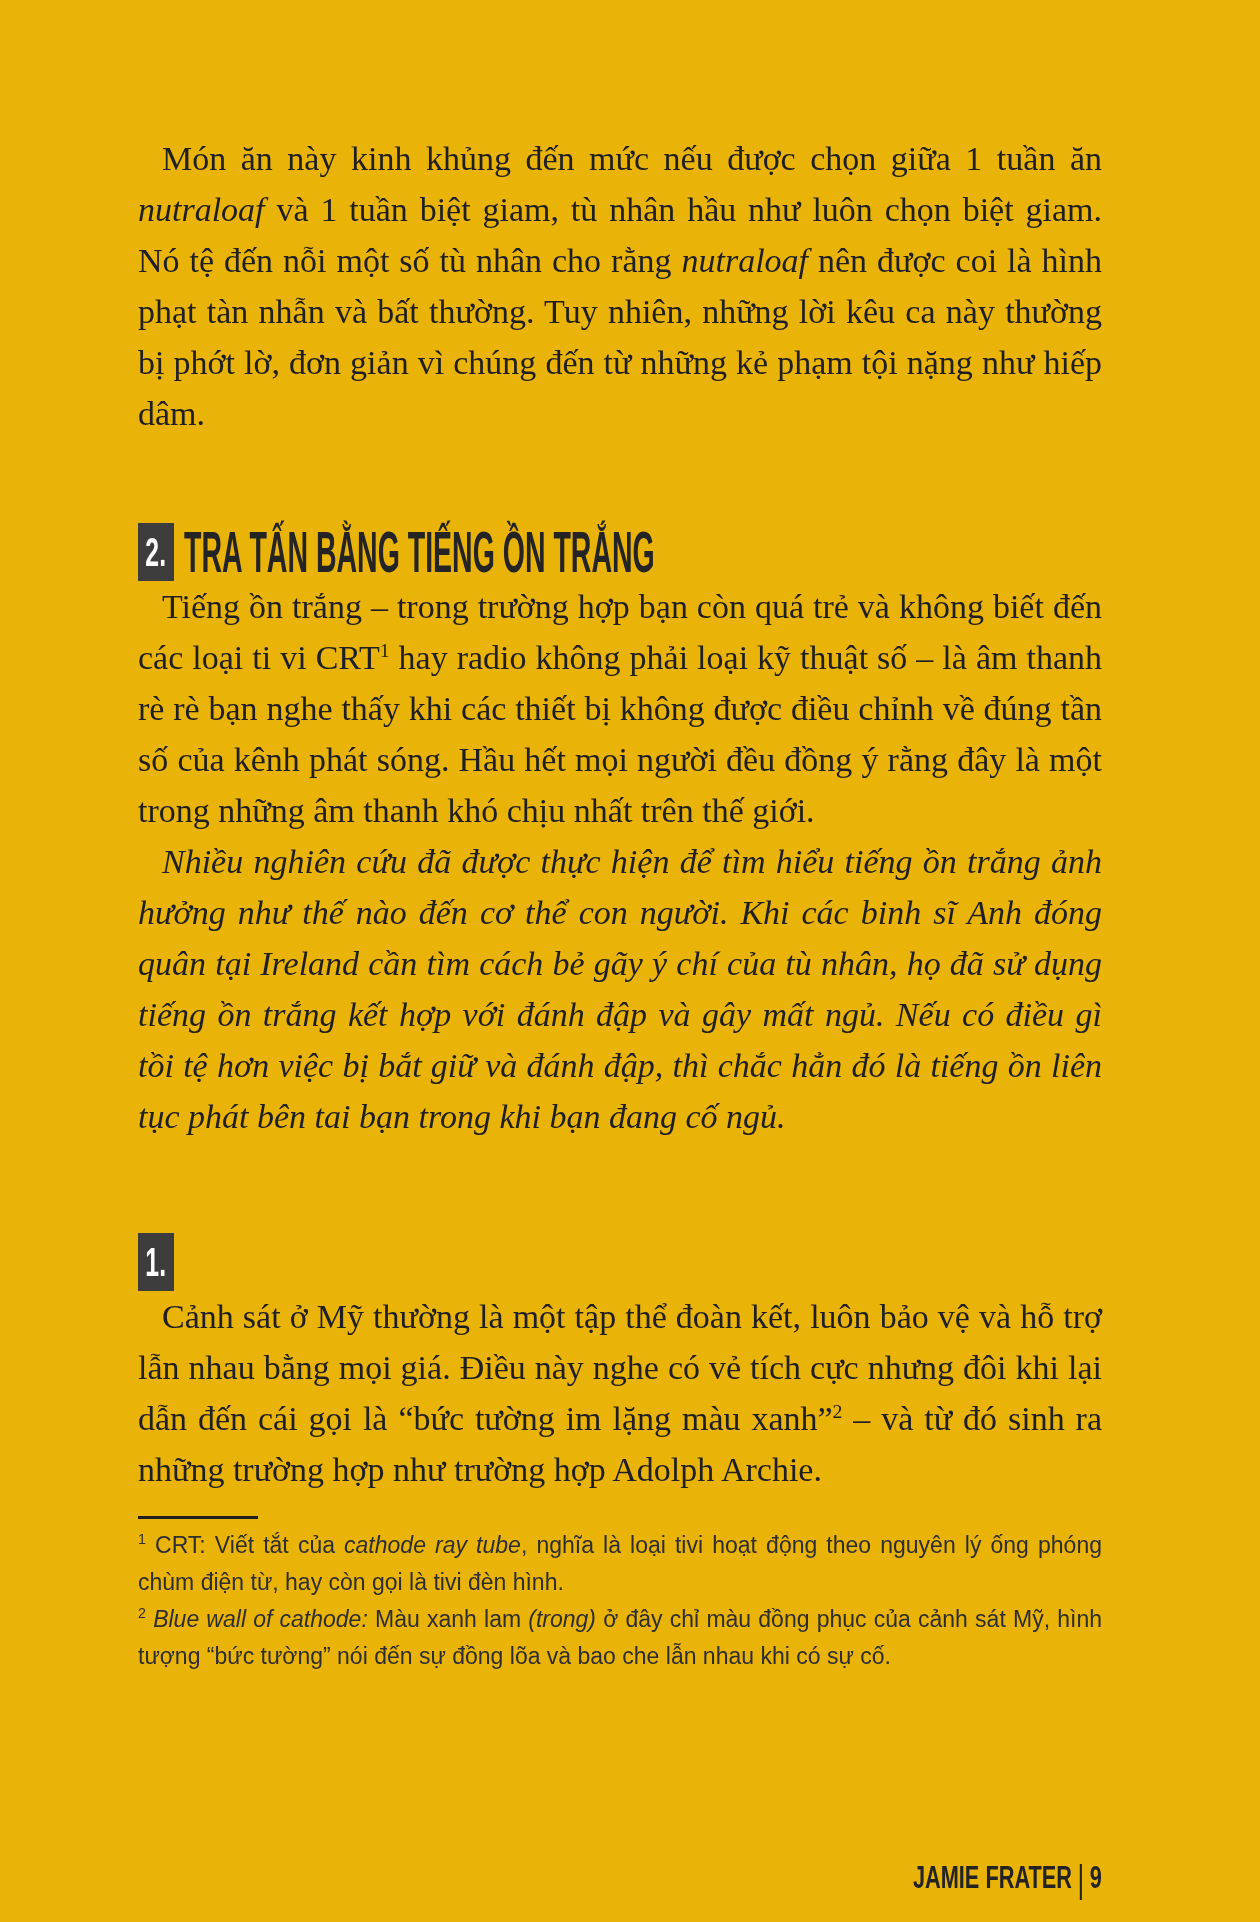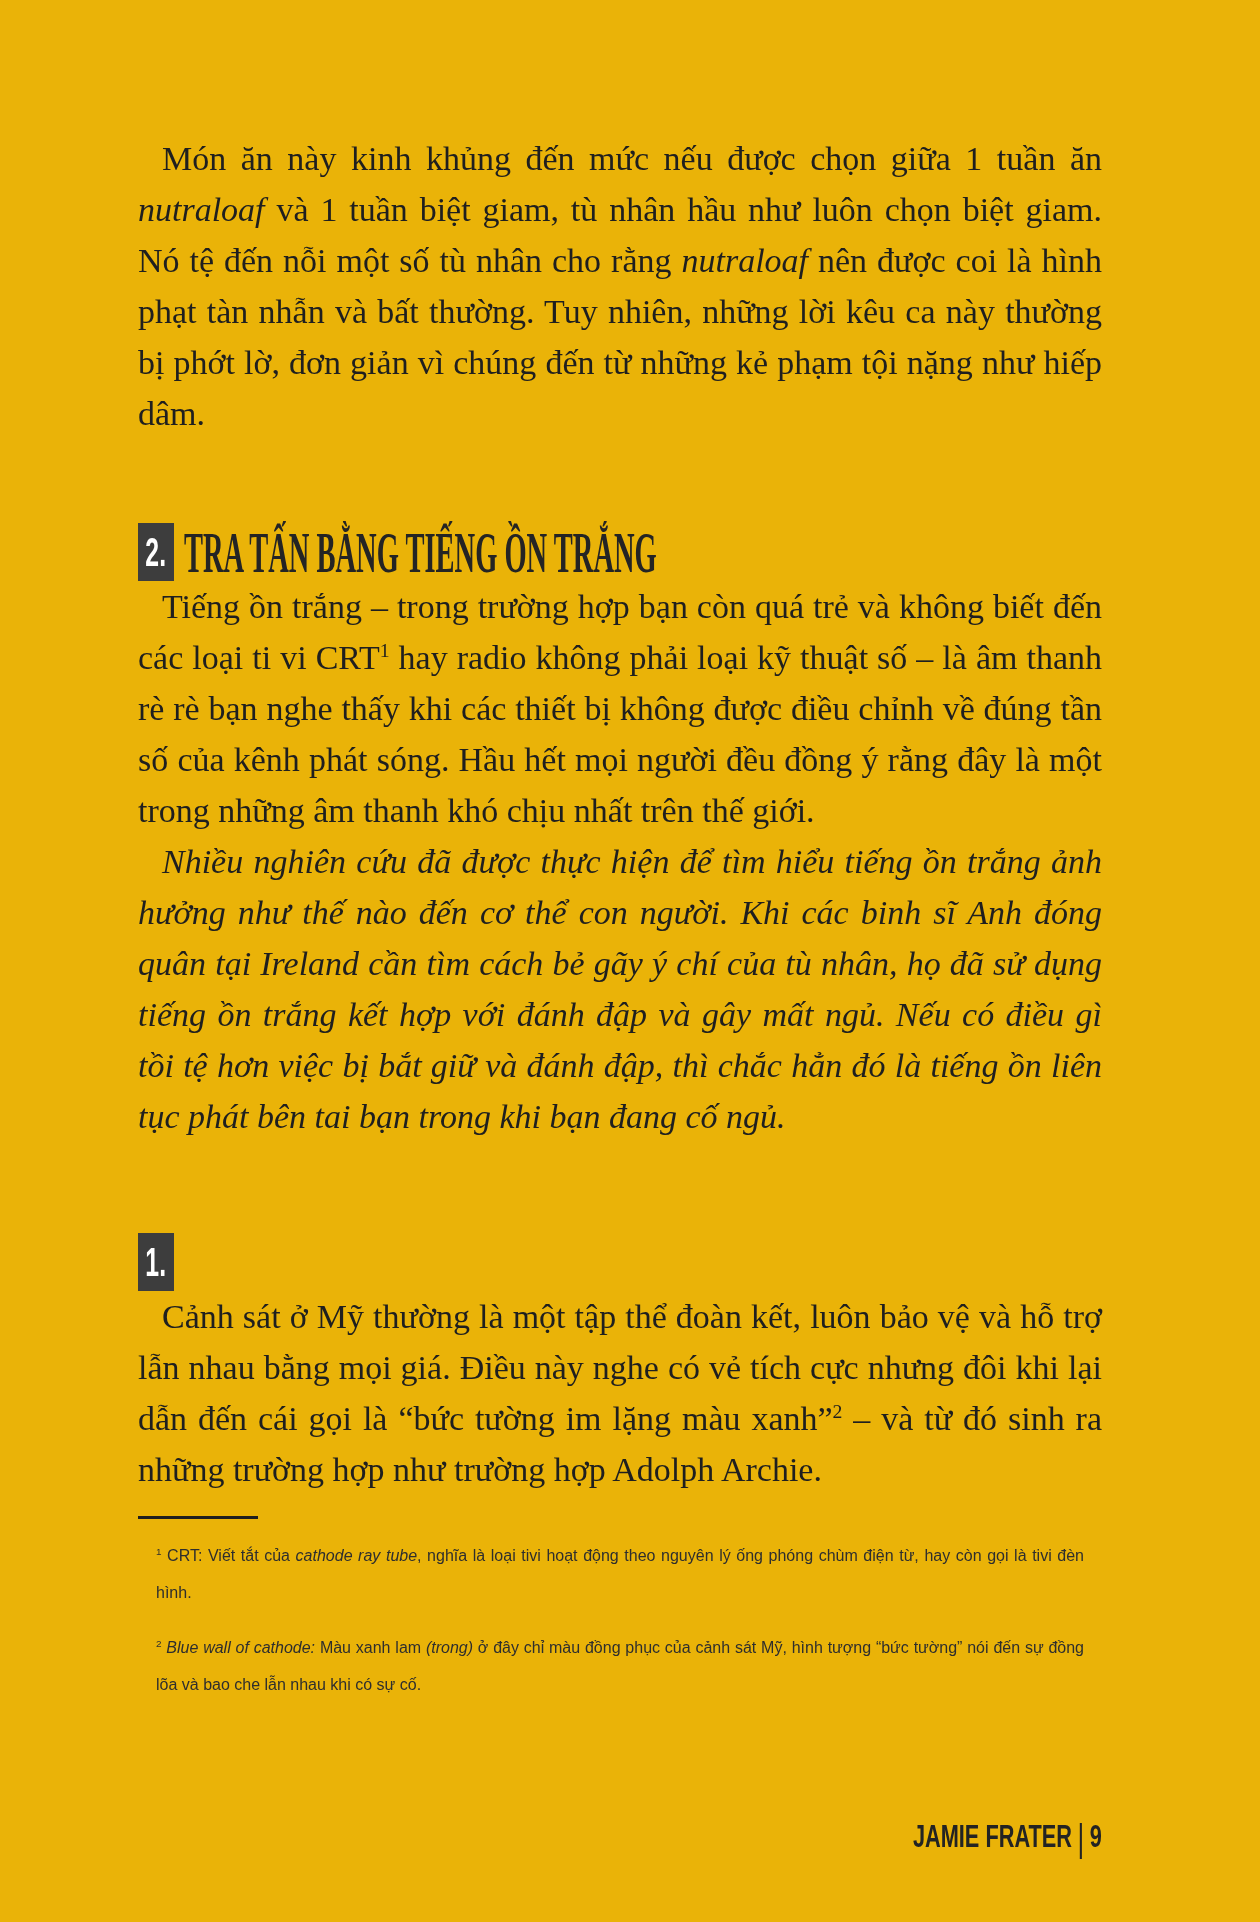--- a/index.html
+++ b/index.html
@@ -41,21 +41,21 @@
     display:inline-block;
     transform:scaleX(0.62);
     font-family:"Liberation Sans", sans-serif;
     font-weight:bold;
     font-size:40px;
     color:#ffffff;
     line-height:1;
   }
   .heading-title {
     flex:0 0 auto;
-    font-family:Liberation Serif, serif;
+    font-family:Liberation Sans, sans-serif;
     font-weight:bold;
     color:#242424;
     white-space:nowrap;
   }
   .heading-title .squeeze-title {
     display:inline-block;
     transform:scaleX(0.5);
     transform-origin:left center;
     font-size:57px;
     line-height:1;
@@ -68,32 +68,32 @@
   .sec1-heading { margin-top:91px; }
   .sec1-p1 { margin-top:26px; }
 
   .footnote-rule {
     margin-top:21px;
     width:120px; height:3px;
     background:#1f1f1f;
   }
   .footnotes { margin-top:8px; }
   p.footnote {
-    margin:18px;
+    margin:0;
     font-family:"Liberation Sans", sans-serif;
-    font-size:16px;
+    font-size:23px;
     line-height:37px;
     text-align:justify;
     color:#2e2e2e;
   }
   p.footnote sup.fn-marker { font-size:0.62em; line-height:0; }
 
   .page-footer {
     position:absolute;
-    top:1816px;
+    top:1857px;
     right:158px;
     text-align:right;
   }
   .footer-squeeze {
     display:inline-block;
     transform:scaleX(0.68);
     transform-origin:right center;
     font-family:"Liberation Sans", sans-serif;
     font-weight:bold;
     font-size:32px;

